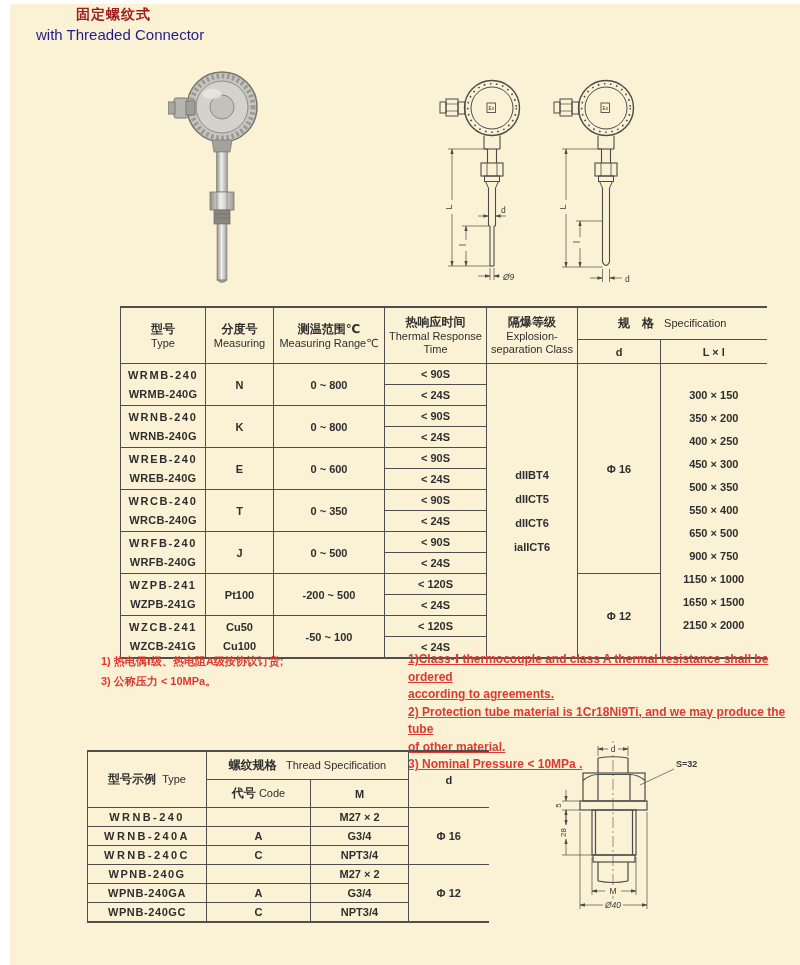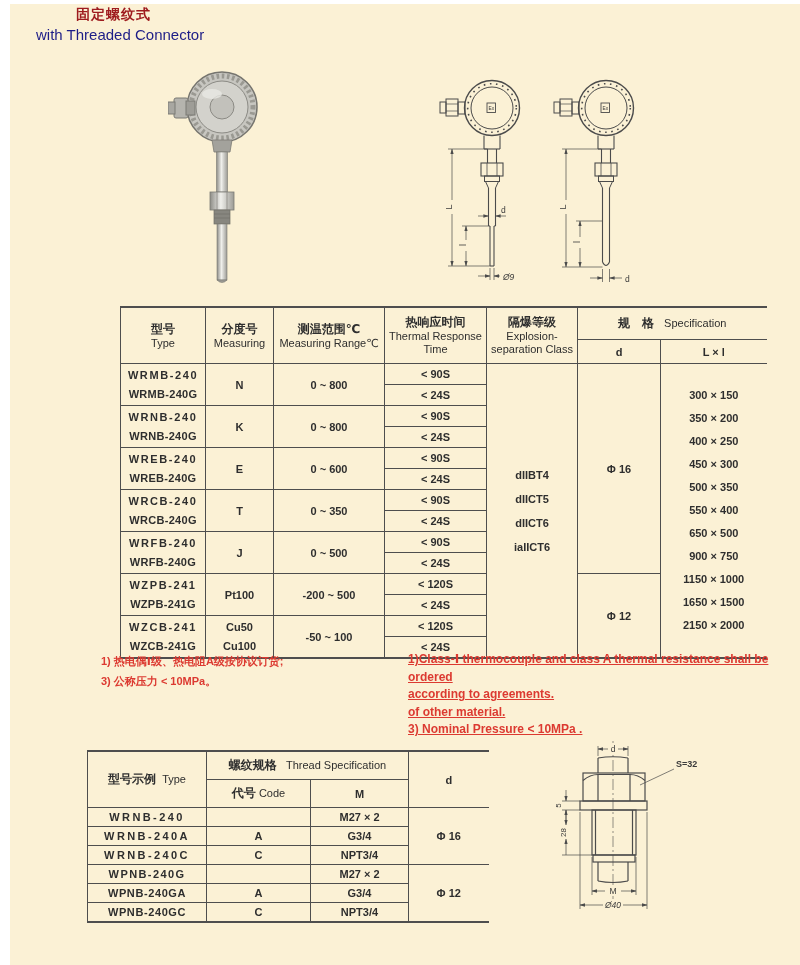--- a/index.html
+++ b/index.html
@@ -336,20 +336,21 @@
   </tbody>
 </table>
 
 <div class="abs notes-zh">
   <div>1) 热电偶Ⅰ级、热电阻A级按协议订货;</div>
   <div>3) 公称压力 &lt; 10MPa。</div>
 </div>
 <div class="abs notes-en">
   <div>1)Class-Ⅰ thermocouple and class A thermal resistance shall be ordered</div>
   <div>according to agreements.</div>
+  <div>2) Protection tube material is 1Cr18Ni9Ti, and we may produce the tube</div>
   <div>of other material.</div>
   <div>3) Nominal Pressure &lt; 10MPa .</div>
 </div>
 
 <table class="abs thread-table">
   <colgroup>
     <col style="width:119px">
       <col style="width:104px">
       <col style="width:98px">
       <col style="width:80px">

